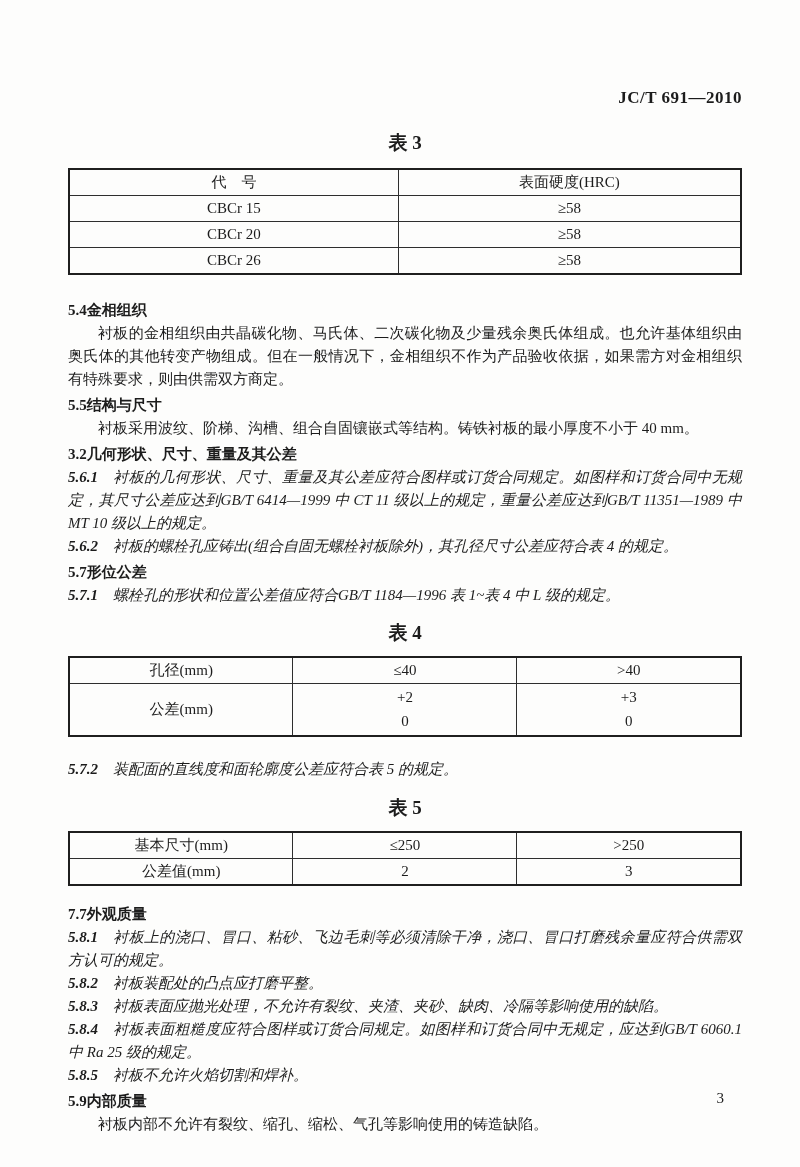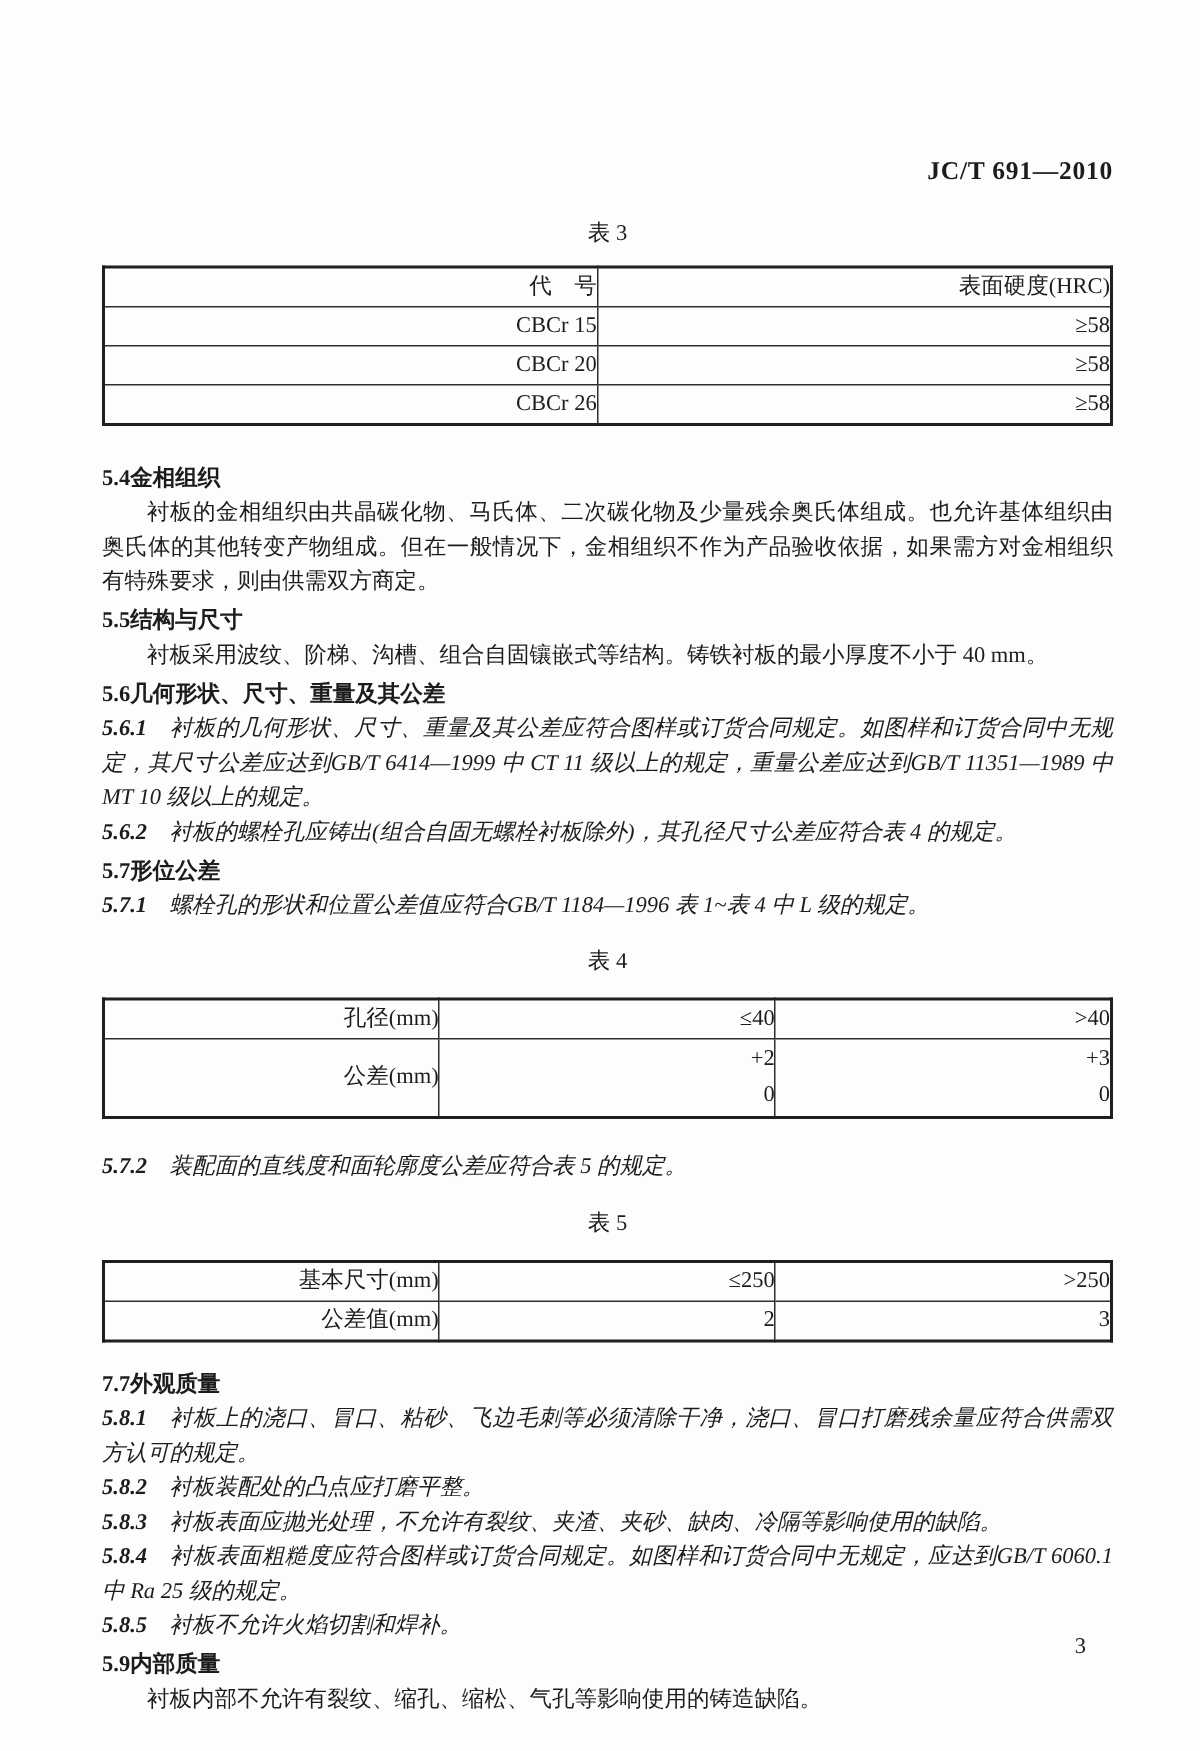--- a/index.html
+++ b/index.html
@@ -5,45 +5,45 @@
   * { margin:0; padding:0; box-sizing:border-box; }
   html, body { width:800px; height:1167px; }
   body {
     position:relative;
     background:#fdfdfc;
     color:#1c1c1c;
     font-family:"Liberation Serif","DejaVu Serif",serif;
   }
   .page {
     position:absolute;
-    left:68px; top:104px;
+    left:68px; top:88px;
     width:674px;
   }
   .doc-code {
     text-align:right;
     font-weight:bold;
     font-size:17px;
     letter-spacing:0.5px;
   }
   .tbl-caption {
     text-align:center;
-    font-weight:normal;
-    font-size:15px;
+    font-weight:bold;
+    font-size:19px;
     margin-top:22px;
     margin-bottom:12px;
   }
   table {
     width:100%;
     border-collapse:collapse;
     border:2px solid #1f1f1f;
     table-layout:fixed;
   }
   th, td {
     border:1px solid #2e2e2e;
-    text-align:right;
+    text-align:center;
     vertical-align:middle;
     font-size:15px;
     font-weight:normal;
     padding:0;
     line-height:25px;
     height:26px;
   }
   .t3 col.c1 { width:49%; }
   .t3 col.c2 { width:51%; }
   .t345 col { width:33.33%; }
@@ -100,21 +100,21 @@
     </table>
 
   <div class="sections">
 
     <p class="h"><span class="num">5.4</span><span>金相组织</span></p>
     <p class="para">衬板的金相组织由共晶碳化物、马氏体、二次碳化物及少量残余奥氏体组成。也允许基体组织由奥氏体的其他转变产物组成。但在一般情况下，金相组织不作为产品验收依据，如果需方对金相组织有特殊要求，则由供需双方商定。</p>
 
     <p class="h"><span class="num">5.5</span><span>结构与尺寸</span></p>
     <p class="para">衬板采用波纹、阶梯、沟槽、组合自固镶嵌式等结构。铸铁衬板的最小厚度不小于 40 mm。</p>
 
-    <p class="h"><span class="num">5.6</span><span>几何形状、尺寸、重量及其公差</span></p>
+    <p class="h"><span class="num">3.2</span><span>几何形状、尺寸、重量及其公差</span></p>
     <p class="clause"><span class="num">5.6.1</span><span>衬板的几何形状、尺寸、重量及其公差应符合图样或订货合同规定。如图样和订货合同中无规定，其尺寸公差应达到GB/T 6414—1999 中 CT 11 级以上的规定，重量公差应达到GB/T 11351—1989 中 MT 10 级以上的规定。</span></p>
     <p class="clause"><span class="num">5.6.2</span><span>衬板的螺栓孔应铸出(组合自固无螺栓衬板除外)，其孔径尺寸公差应符合表 4 的规定。</span></p>
 
     <p class="h"><span class="num">5.7</span><span>形位公差</span></p>
     <p class="clause"><span class="num">5.7.1</span><span>螺栓孔的形状和位置公差值应符合GB/T 1184—1996 表 1~表 4 中 L 级的规定。</span></p>
 
     <div class="tbl-caption mt-t4">表 4</div>
     <table class="t345">
       <colgroup>
           <col>

